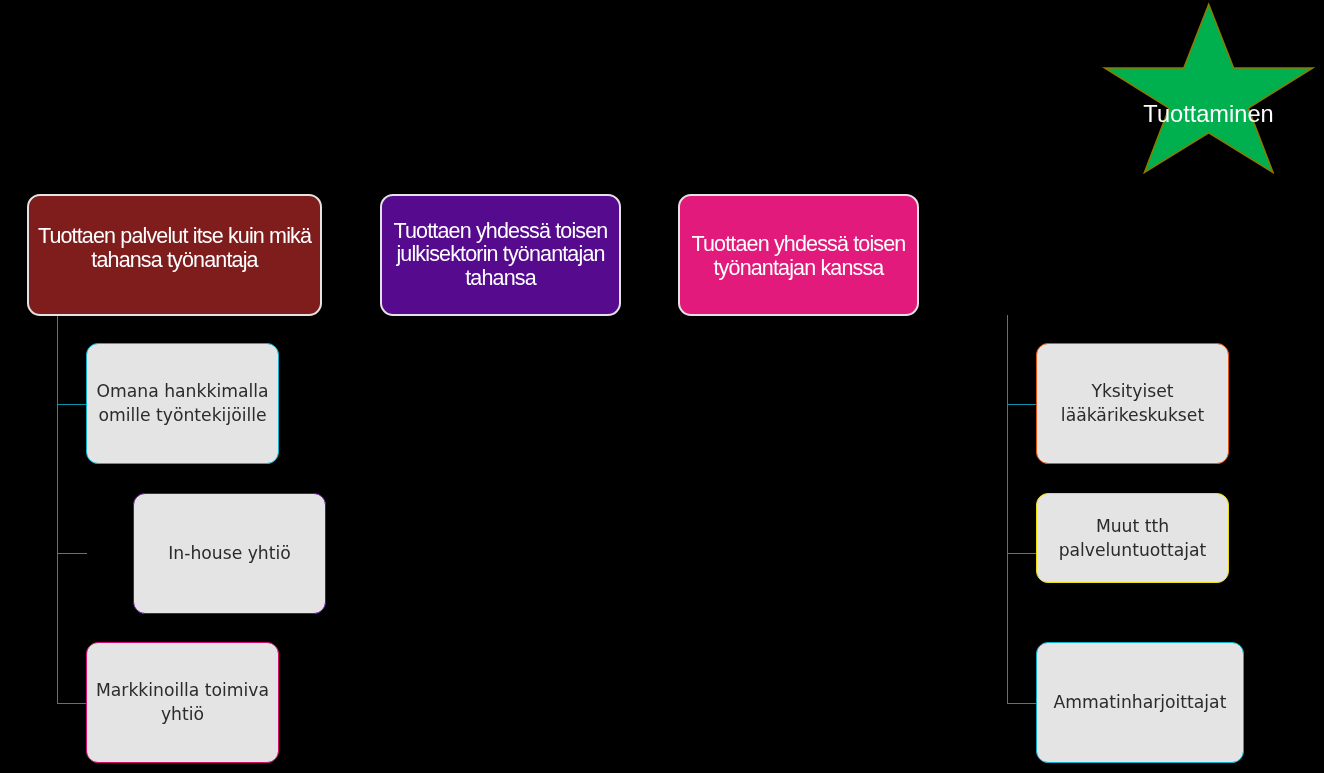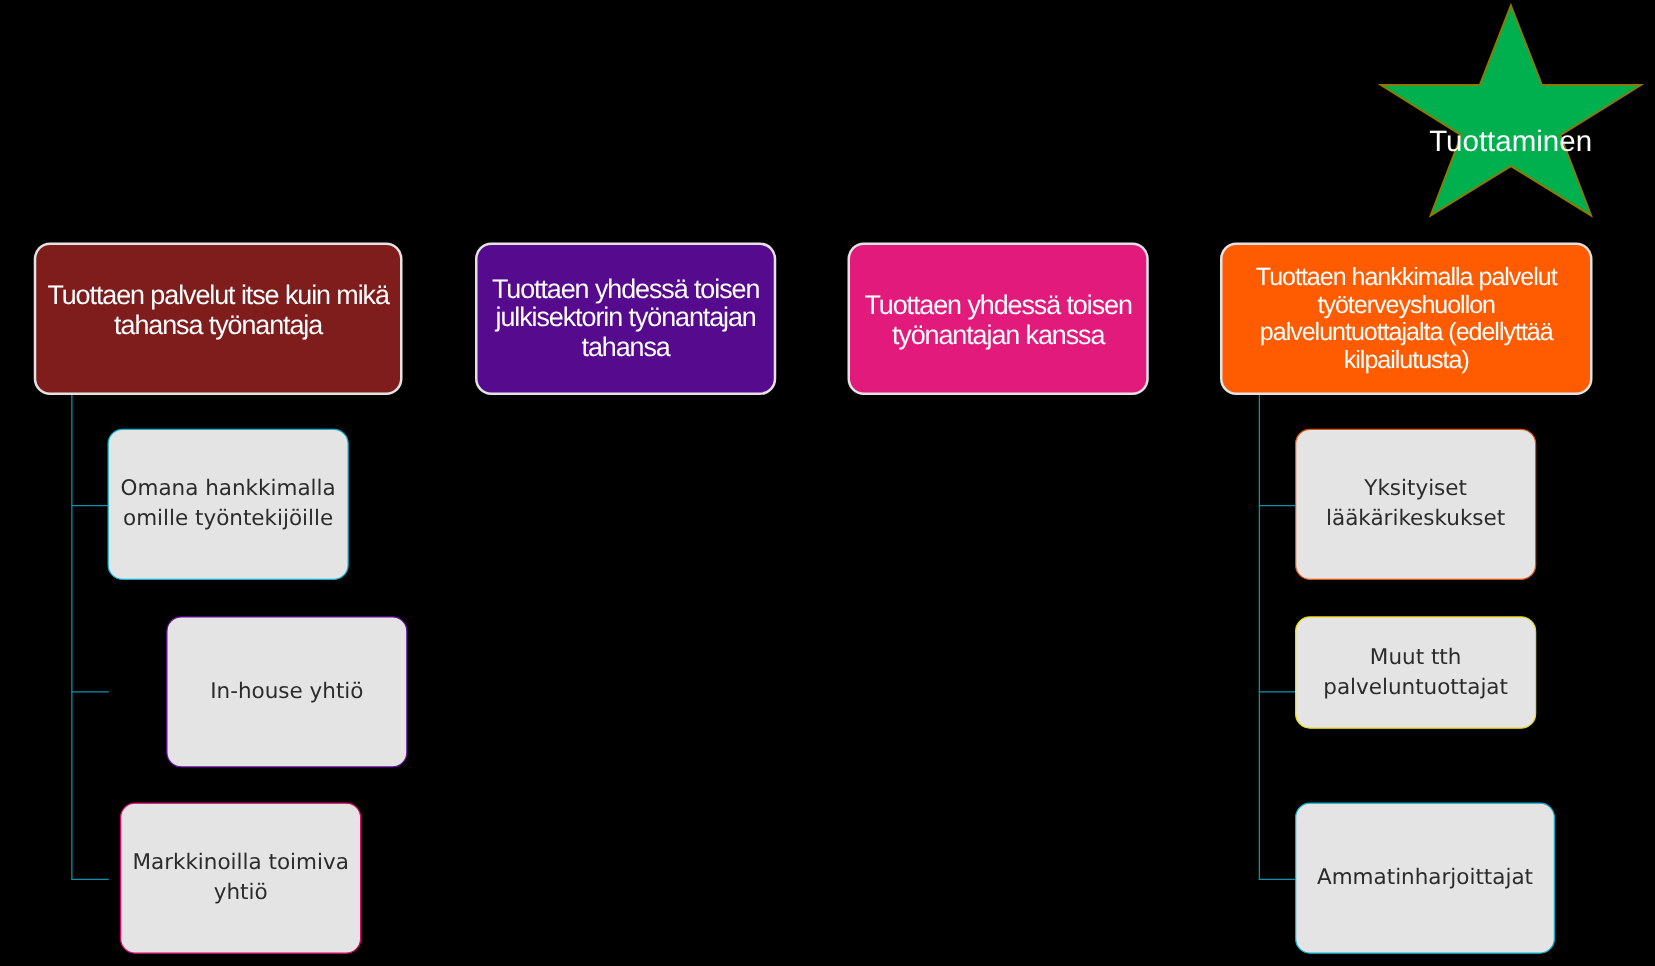--- a/index.html
+++ b/index.html
@@ -46,35 +46,29 @@
   </div>
   <div class="node top-node" style="left: 380px; top: 194px; width: 241px; height: 122px; line-height: 23.6px; background: rgb(86, 11, 142); border-color: rgb(227, 227, 227); color: rgb(255, 255, 255);">
     <span class="ln">Tuottaen yhdessä toisen</span>
     <span class="ln">julkisektorin työnantajan</span>
     <span class="ln">tahansa</span>
   </div>
   <div class="node top-node" style="left: 678px; top: 194px; width: 241px; height: 122px; line-height: 23.9px; padding-top: 3px; background: rgb(226, 26, 123); border-color: rgb(227, 227, 227); color: rgb(255, 255, 255);">
     <span class="ln">Tuottaen yhdessä toisen</span>
     <span class="ln">työnantajan kanssa</span>
   </div>
-  <div class="node top-node" style="left: 976px; top: 194px; width: 298px; height: 122px; font-size: 20px; line-height: 22.1px; letter-spacing: -0.8px; background: rgb(255, 92, 2); border-color: rgb(227, 227, 227); color: rgb(255, 255, 255);">
-    <span class="ln">Tuottaen hankkimalla palvelut</span>
-    <span class="ln">työterveyshuollon</span>
-    <span class="ln">palveluntuottajalta (edellyttää</span>
-    <span class="ln">kilpailutusta)</span>
-  </div>
 
   <div class="node sub-node" style="left: 86px; top: 343px; width: 193px; height: 121px; background: rgb(228, 228, 228); border-color: rgb(12, 177, 207); color: rgb(43, 43, 43);">
     <span class="ln">Omana hankkimalla</span>
     <span class="ln">omille työntekijöille</span>
   </div>
   <div class="node sub-node" style="left: 86px; top: 493px; width: 193px; height: 121px; background: rgb(228, 228, 228); border-color: rgb(102, 13, 158); color: rgb(43, 43, 43); margin-left: 47px;">
     <span class="ln">In-house yhtiö</span>
   </div>
-  <div class="node sub-node" style="left: 96px; top: 642px; width: 193px; height: 121px; background: rgb(228, 228, 228); border-color: rgb(214, 8, 109); color: rgb(43, 43, 43);">
+  <div class="node sub-node" style="left: 86px; top: 642px; width: 193px; height: 121px; background: rgb(228, 228, 228); border-color: rgb(214, 8, 109); color: rgb(43, 43, 43);">
     <span class="ln">Markkinoilla toimiva</span>
     <span class="ln">yhtiö</span>
   </div>
 
   <div class="node sub-node" style="left: 1036px; top: 343px; width: 193px; height: 121px; background: rgb(228, 228, 228); border-color: rgb(224, 85, 15); color: rgb(43, 43, 43);">
     <span class="ln">Yksityiset</span>
     <span class="ln">lääkärikeskukset</span>
   </div>
   <div class="node sub-node" style="left: 1036px; top: 493px; width: 193px; height: 90px; background: rgb(228, 228, 228); border-color: rgb(235, 221, 16); color: rgb(43, 43, 43);">
     <span class="ln">Muut tth</span>

